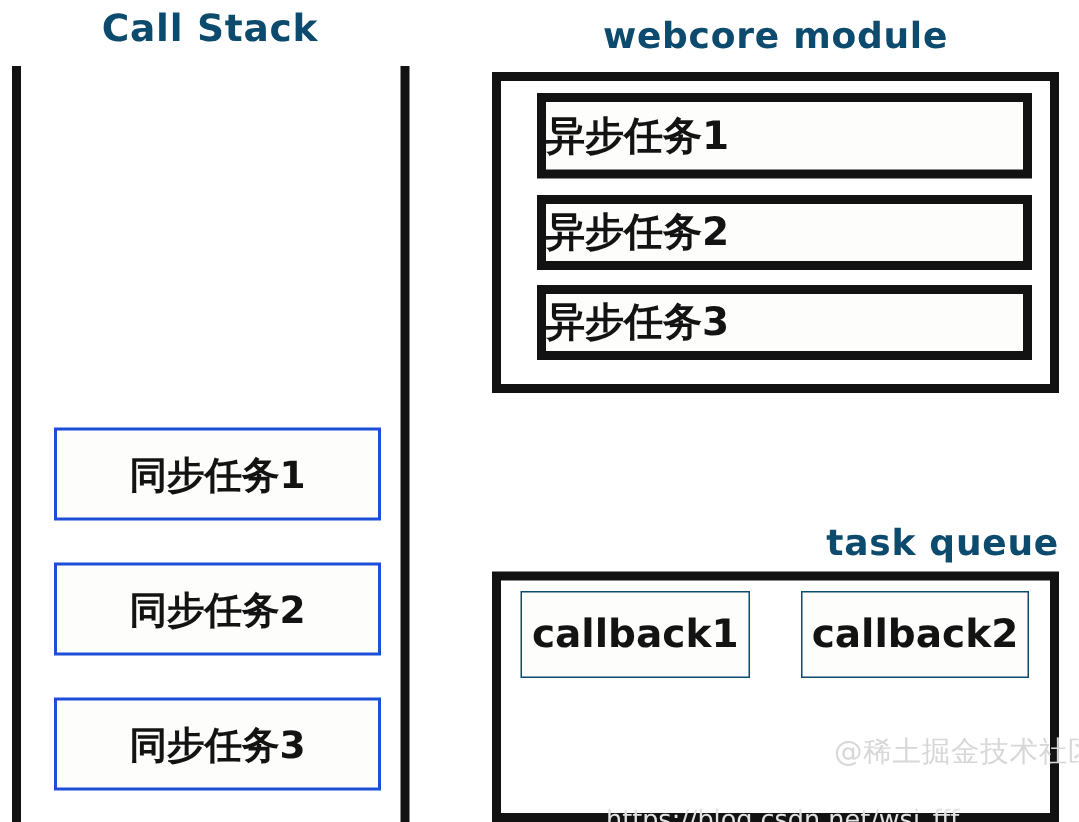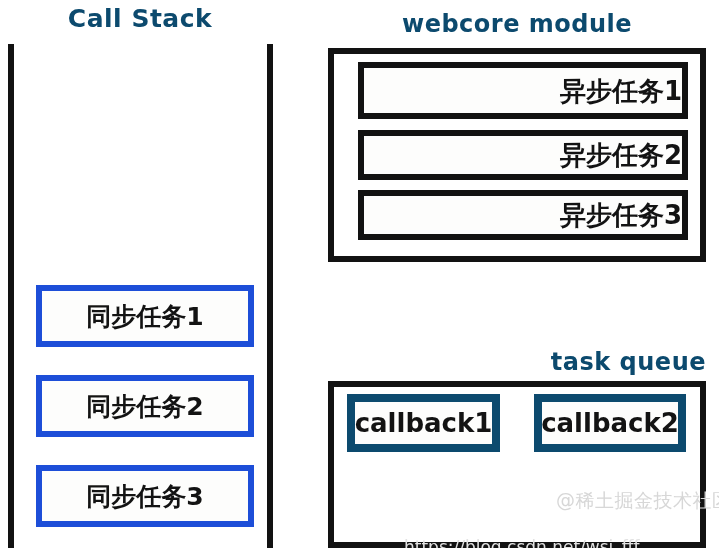--- a/index.html
+++ b/index.html
@@ -64,21 +64,21 @@
     border-right: 6px solid #121212;
     border-top: none;
     border-bottom: none;
     background: #ffffff;
   }
   .stack-frame {
     position: absolute;
     box-sizing: border-box;
     left: 22px;
     width: 218px;
-    border: 6px solid #1d4ed8;
+    border: 2px solid #1d4ed8;
     background: #fdfdfc;
     display: flex;
     align-items: center;
     justify-content: center;
   }
   .stack-frame span {
     font-size: 25px;
     font-weight: bold;
     color: #131313;
     line-height: 1;
@@ -111,38 +111,38 @@
   
   .async-task {
     position: absolute;
     box-sizing: border-box;
     left: 24px;
     width: 330px;
     border: 6px solid #121212;
     background: #fdfdfc;
     display: flex;
     align-items: center;
-    justify-content: flex-end;
+    justify-content: flex-start;
   }
   .async-task span {
     font-size: 26px;
     font-weight: bold;
     color: #131313;
     line-height: 1;
     white-space: nowrap;
   }
   #async-task-0 { top: 8px;   height: 57px; }
   #async-task-1 { top: 76px;  height: 50px; }
   #async-task-2 { top: 136px; height: 50px; }
 
   
   .callback-box {
     position: absolute;
     box-sizing: border-box;
-    border: 8px solid #0c4a6e;
+    border: 1px solid #0c4a6e;
     background: #fdfdfc;
     display: flex;
     align-items: center;
     justify-content: center;
   }
   .callback-box span {
     font-size: 26px;
     font-weight: bold;
     color: #131313;
     line-height: 1;

